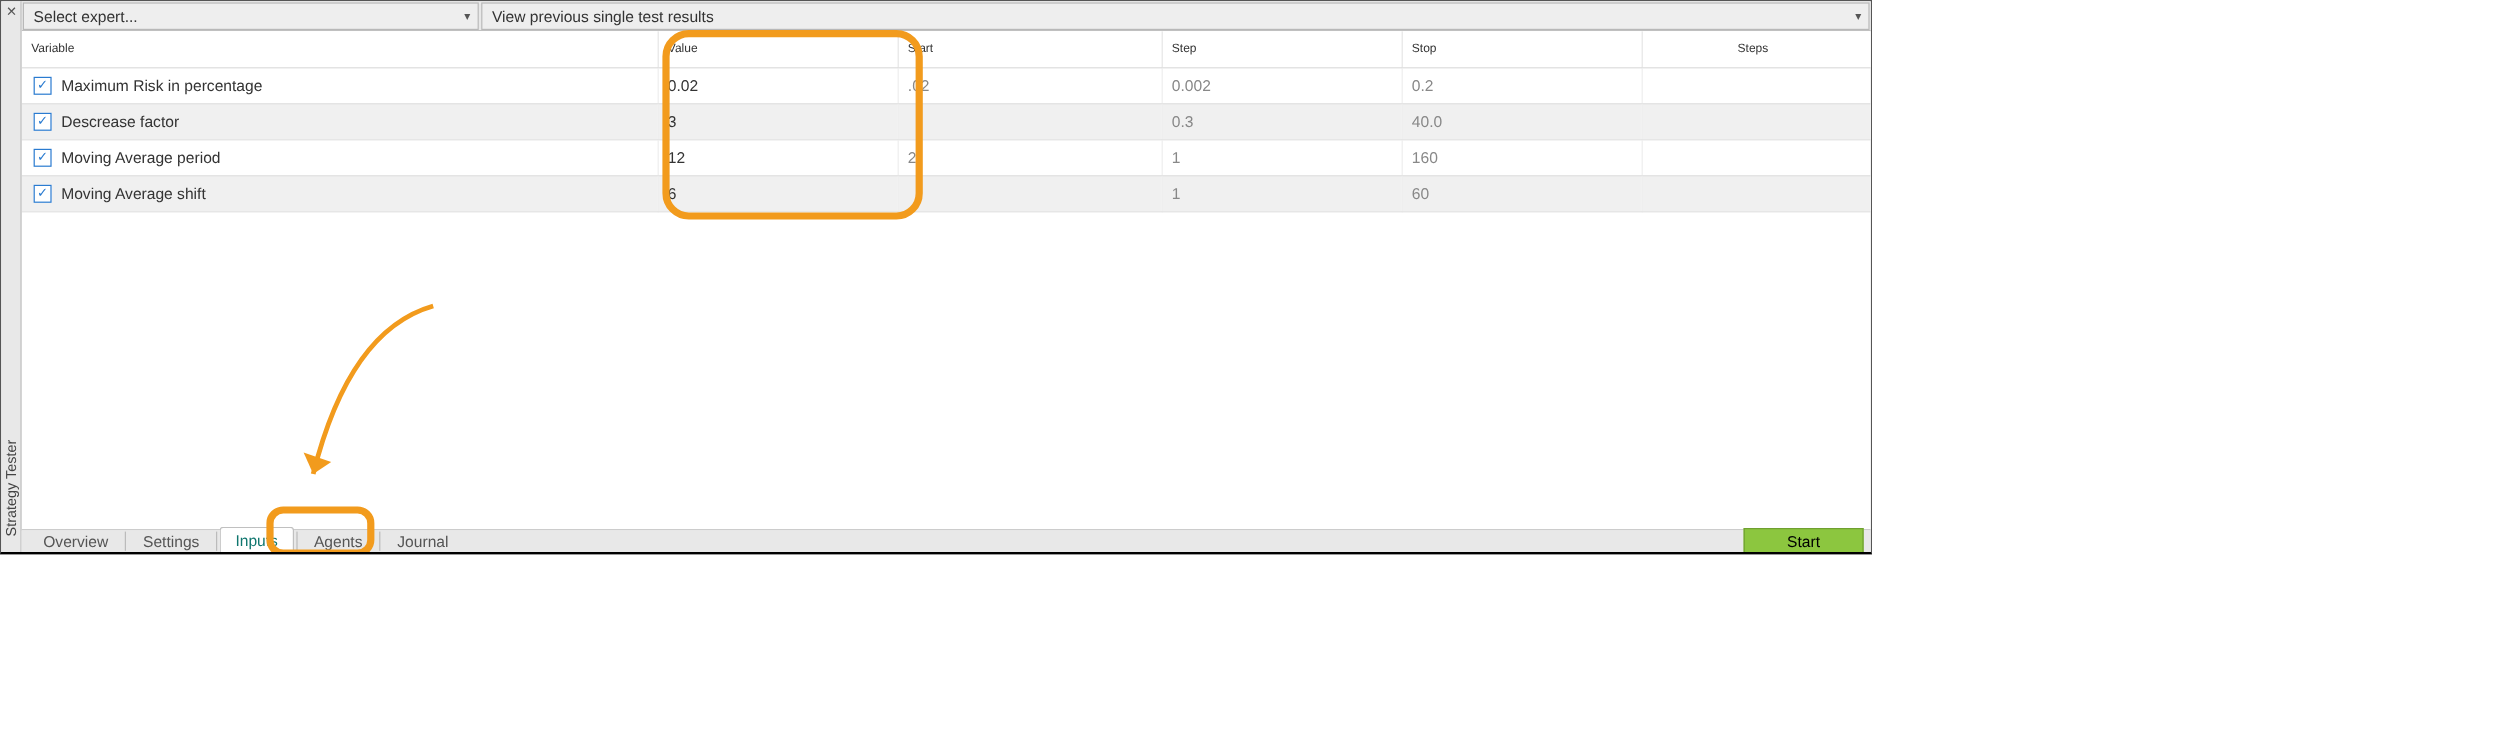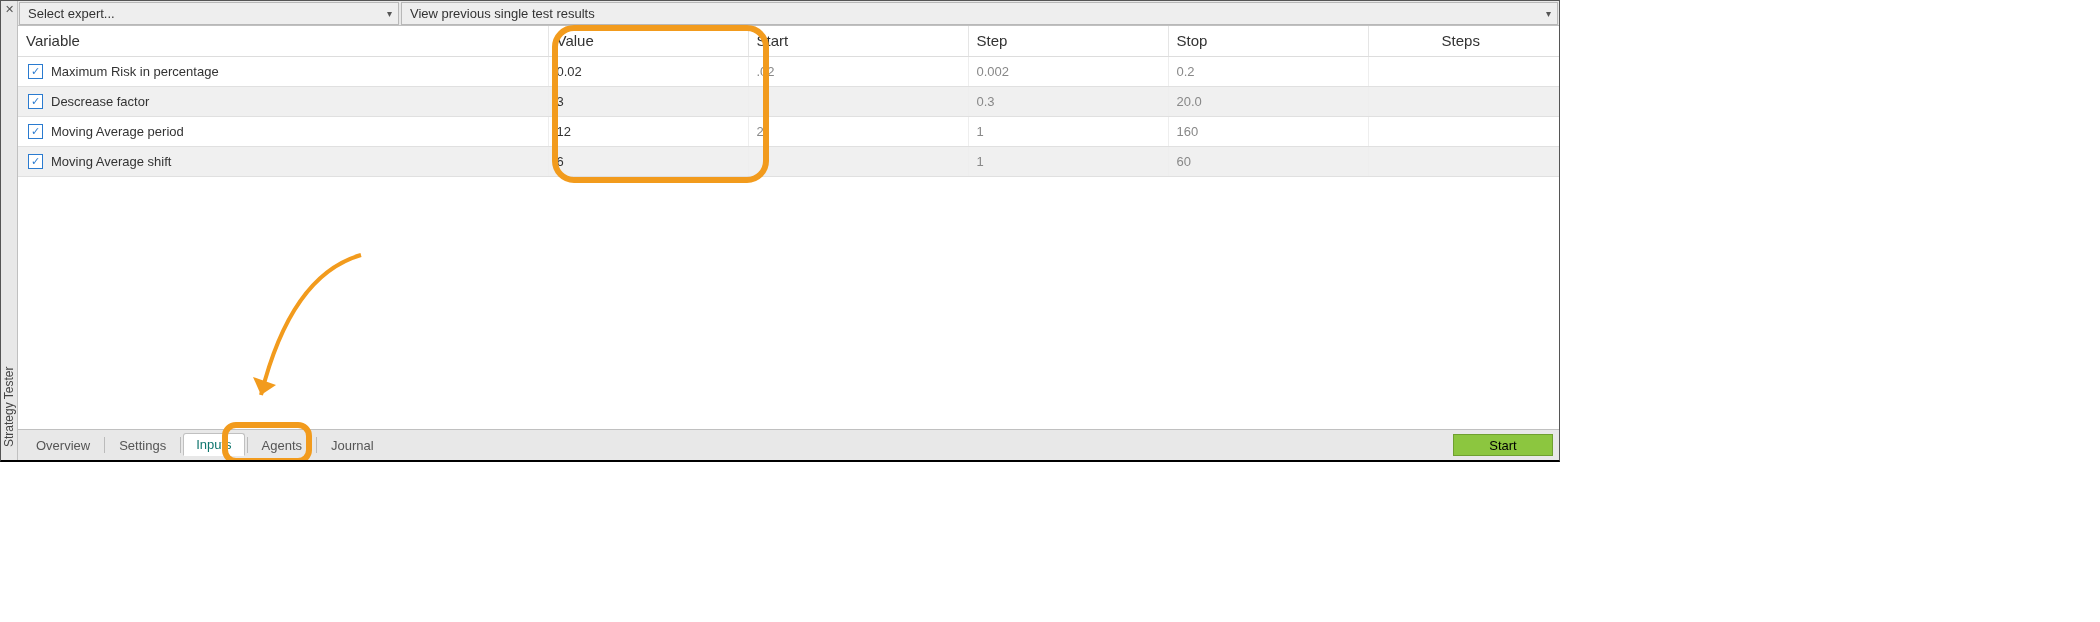--- a/index.html
+++ b/index.html
@@ -86,21 +86,21 @@
     border-collapse: collapse;
     table-layout: fixed;
   }
   thead th {
     text-align: left;
     font-weight: normal;
     padding: 6px 8px 6px 8px;
     border-bottom: 1px solid #ddd;
     color: #333;
     height: 30px;
-    font-size: 15px;
+    font-size: 10px;
     background: #fff;
   }
   thead th:not(:last-child) { border-right: 1px solid #e5e5e5; }
   tbody td {
     padding: 4px 8px;
     height: 30px;
     border-bottom: 1px solid #e0e0e0;
     color: #333;
     font-size: 13px;
     white-space: nowrap;
@@ -123,21 +123,21 @@
     align-items: center;
     justify-content: center;
     color: #2a7bd0;
     font-size: 11px;
     line-height: 1;
     background: #fff;
   }
   .footer {
     display: flex;
     align-items: center;
-    height: 30px;
+    height: 18px;
     background: #e8e8e8;
     padding: 0 6px;
     position: relative;
   }
   .tabs {
     display: flex;
     align-items: center;
     gap: 0;
   }
   .tab {
@@ -263,21 +263,21 @@
             <tr class="alt">
               <td>
                 <div class="var-cell">
                   <span class="chk">✓</span>
                   <span>Descrease factor</span>
                 </div>
               </td>
               <td>3</td>
               <td class="dim"></td>
               <td class="dim">0.3</td>
-              <td class="dim">20.0</td>
+              <td class="dim">40.0</td>
               <td class="col-steps"></td>
             </tr>
             <tr>
               <td>
                 <div class="var-cell">
                   <span class="chk">✓</span>
                   <span>Moving Average period</span>
                 </div>
               </td>
               <td>12</td>

